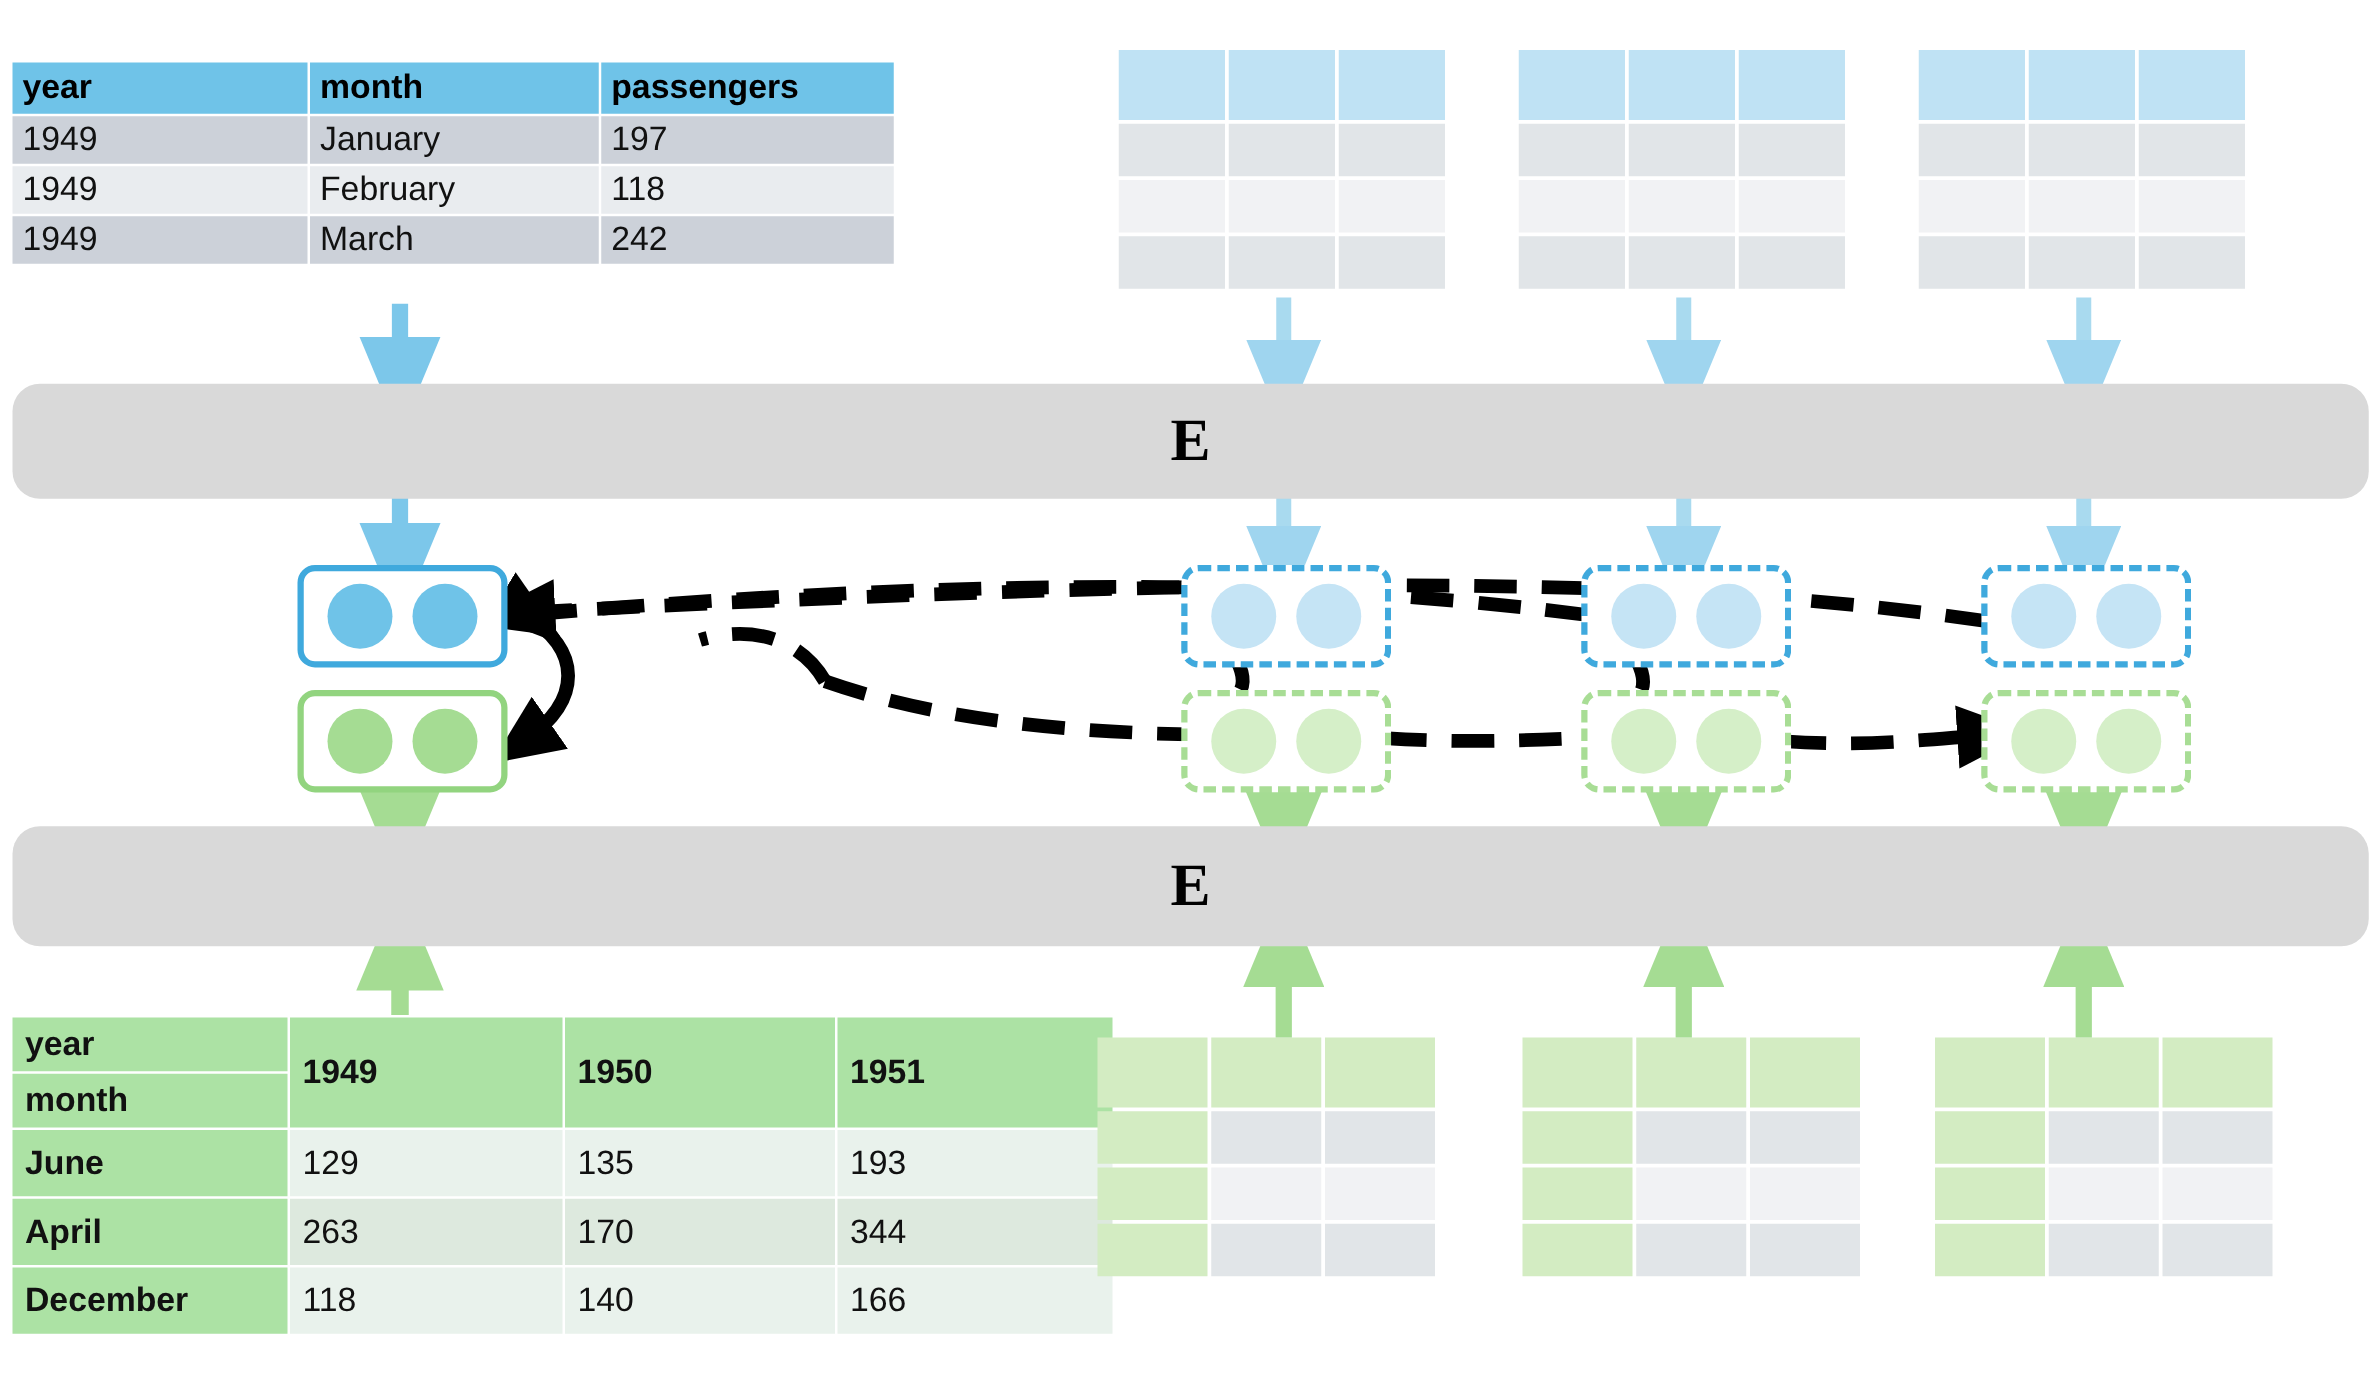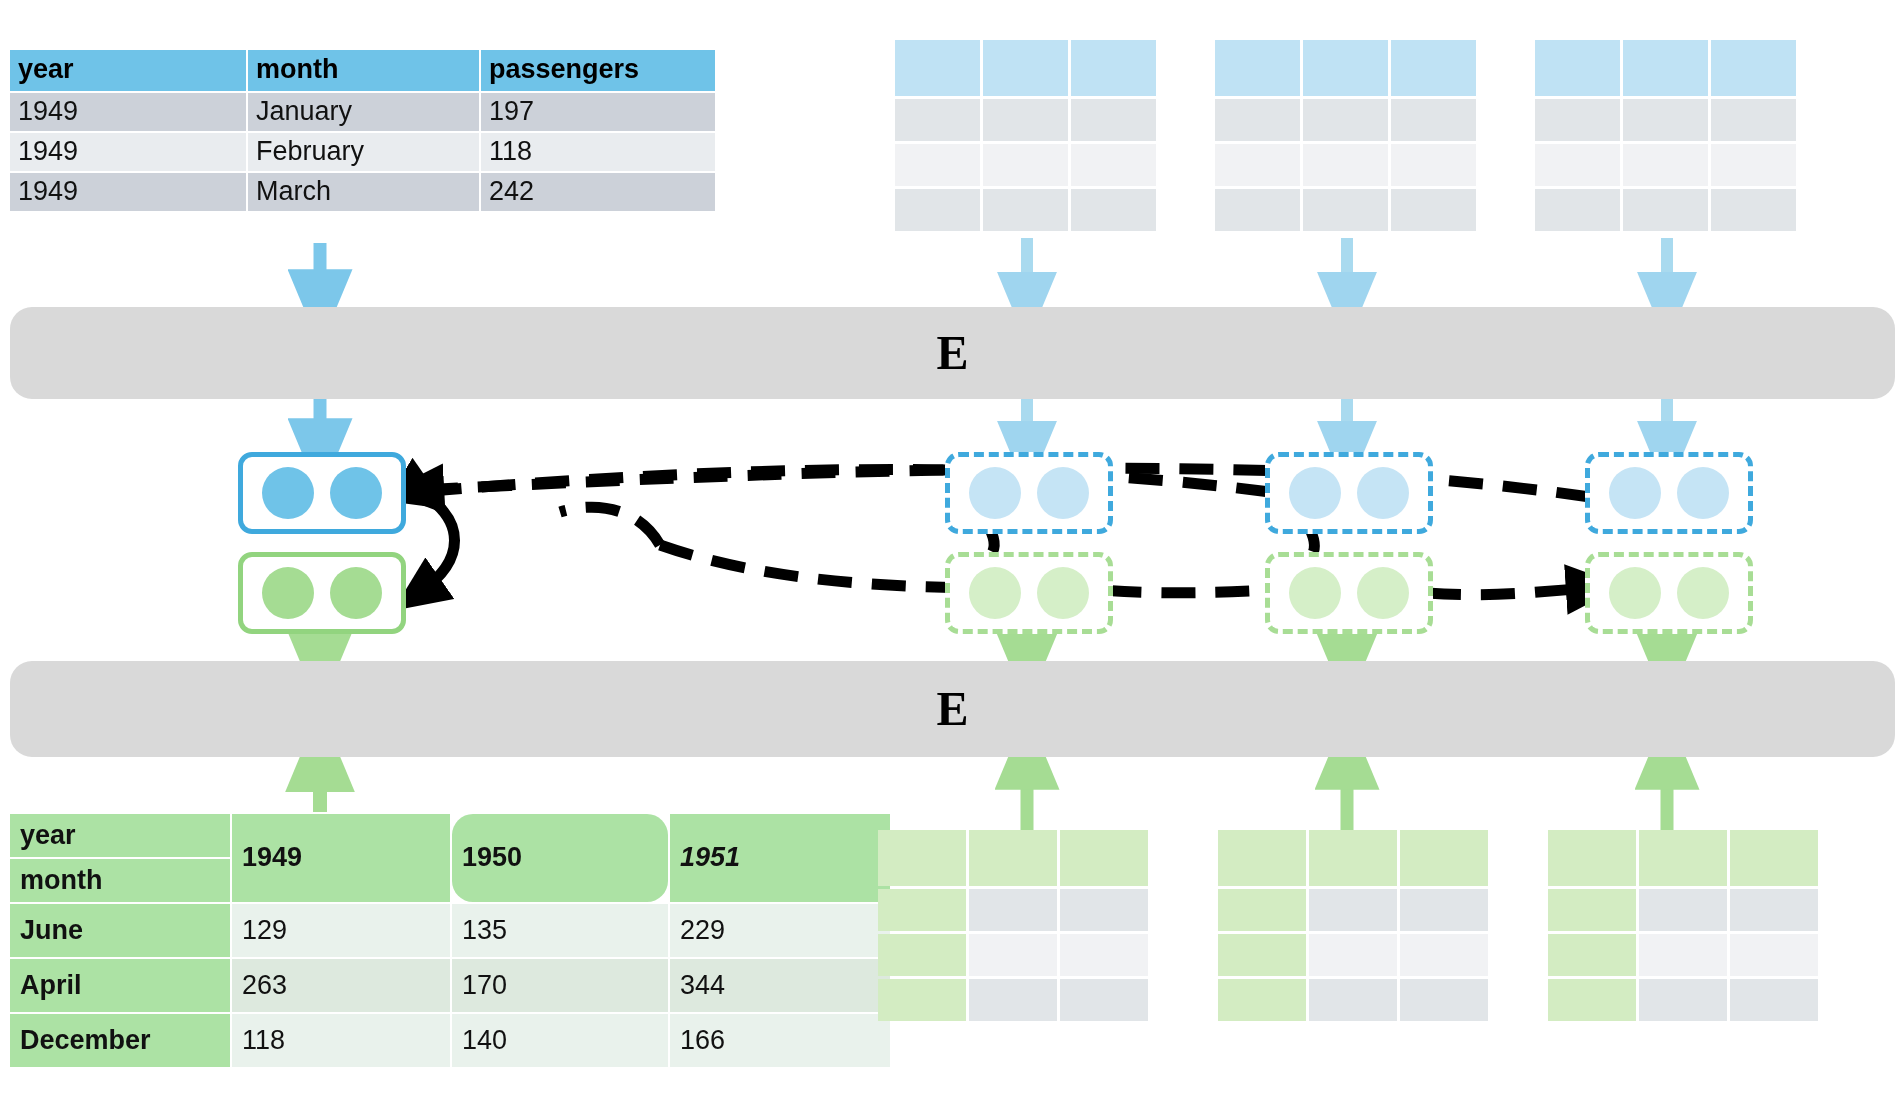--- a/index.html
+++ b/index.html
@@ -24,22 +24,22 @@
 
   
   #tbl-pivot{left:8px;top:812px;}
   #tbl-pivot td{font-size:27px;color:#111;padding:3px 10px 4px 10px;}
   .pv-corner{background:#ace2a4;font-weight:bold;vertical-align:middle;height:36px;width:200px;}
   .pv-colhdr{background:#ace2a4;font-weight:bold;font-size:27px;vertical-align:middle;}
   .pv-rowhdr{background:#ace2a4;font-weight:bold;font-size:27px;height:46px;}
   .pv-val-odd{background:#e9f2ec;}
   .pv-val-even{background:#dde9de;}
   .pv-w1{width:198px;}
-  .pv-w2{width:196px;border-radius:21px;}
-  .pv-w3{width:200px;font-style:italic;}
+  .pv-w2{width:196px;}
+  .pv-w3{width:200px;}
 
   
   .minitbl{position:absolute;}
   .minitbl .mrow{display:flex;margin-bottom:3px;}
   .minitbl .mcell{height:42px;margin-right:3px;}
   .minitbl .mcell:last-child{margin-right:0;}
   .mini-blue .hdr .mcell{background:#bfe2f4;height:56px;}
   .mini-blue .r1 .mcell{background:#e1e5e8;}
   .mini-blue .r2 .mcell{background:#f1f2f4;}
   .mini-blue .r3 .mcell{background:#e1e5e8;}
@@ -112,21 +112,21 @@
       <td class="pv-colhdr pv-w2" rowspan="2">1950</td>
       <td class="pv-colhdr pv-w3" rowspan="2">1951</td>
     </tr>
     <tr>
       <td class="pv-corner">month</td>
     </tr>
     <tr>
       <td class="pv-rowhdr">June</td>
       <td class="pv-val-odd">129</td>
       <td class="pv-val-odd">135</td>
-      <td class="pv-val-odd">229</td>
+      <td class="pv-val-odd">193</td>
     </tr>
     <tr>
       <td class="pv-rowhdr">April</td>
       <td class="pv-val-even">263</td>
       <td class="pv-val-even">170</td>
       <td class="pv-val-even">344</td>
     </tr>
     <tr>
       <td class="pv-rowhdr">December</td>
       <td class="pv-val-odd">118</td>

